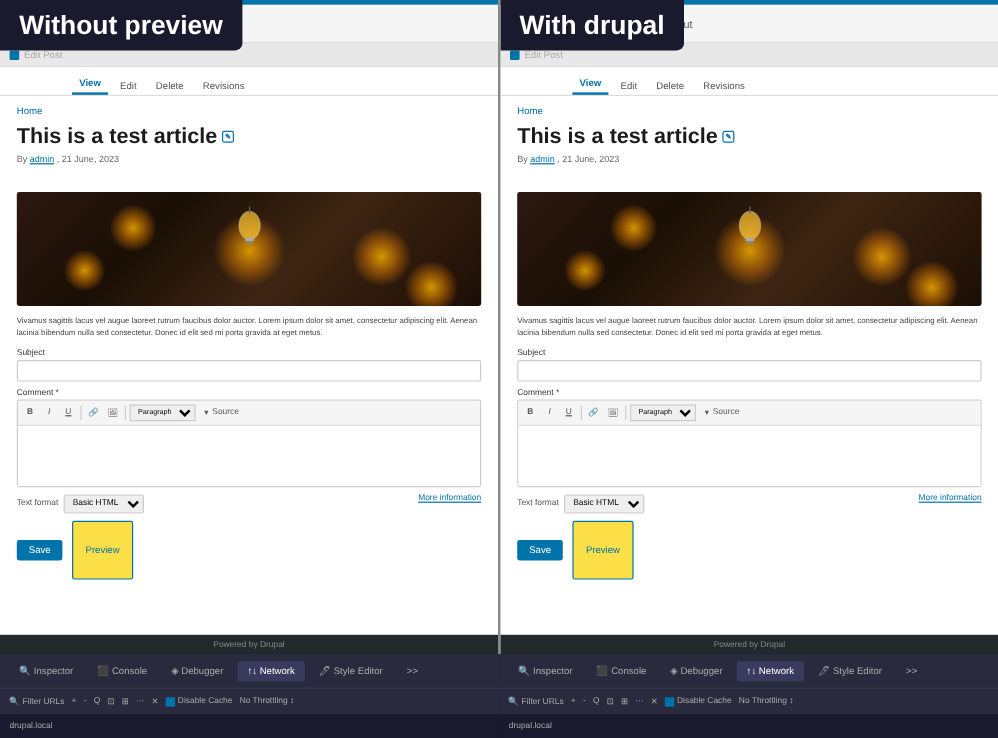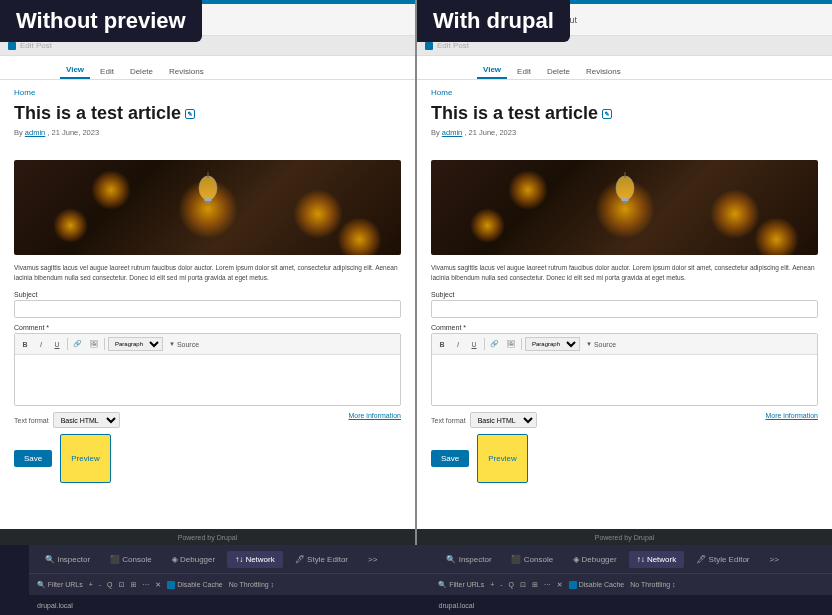--- a/index.html
+++ b/index.html
@@ -296,21 +296,20 @@
       border-radius: 2px;
       font-size: 8px;
       cursor: pointer;
     }
 
     .footer-bar {
       height: 70px;
       background: #1a1a2e;
       display: flex;
       flex-direction: column;
-      padding-left: 29px;
     }
 
     .devtools-tabs {
       display: flex;
       background: #2a2a3e;
       height: 28px;
       align-items: center;
       padding: 0 8px;
       gap: 4px;
     }

